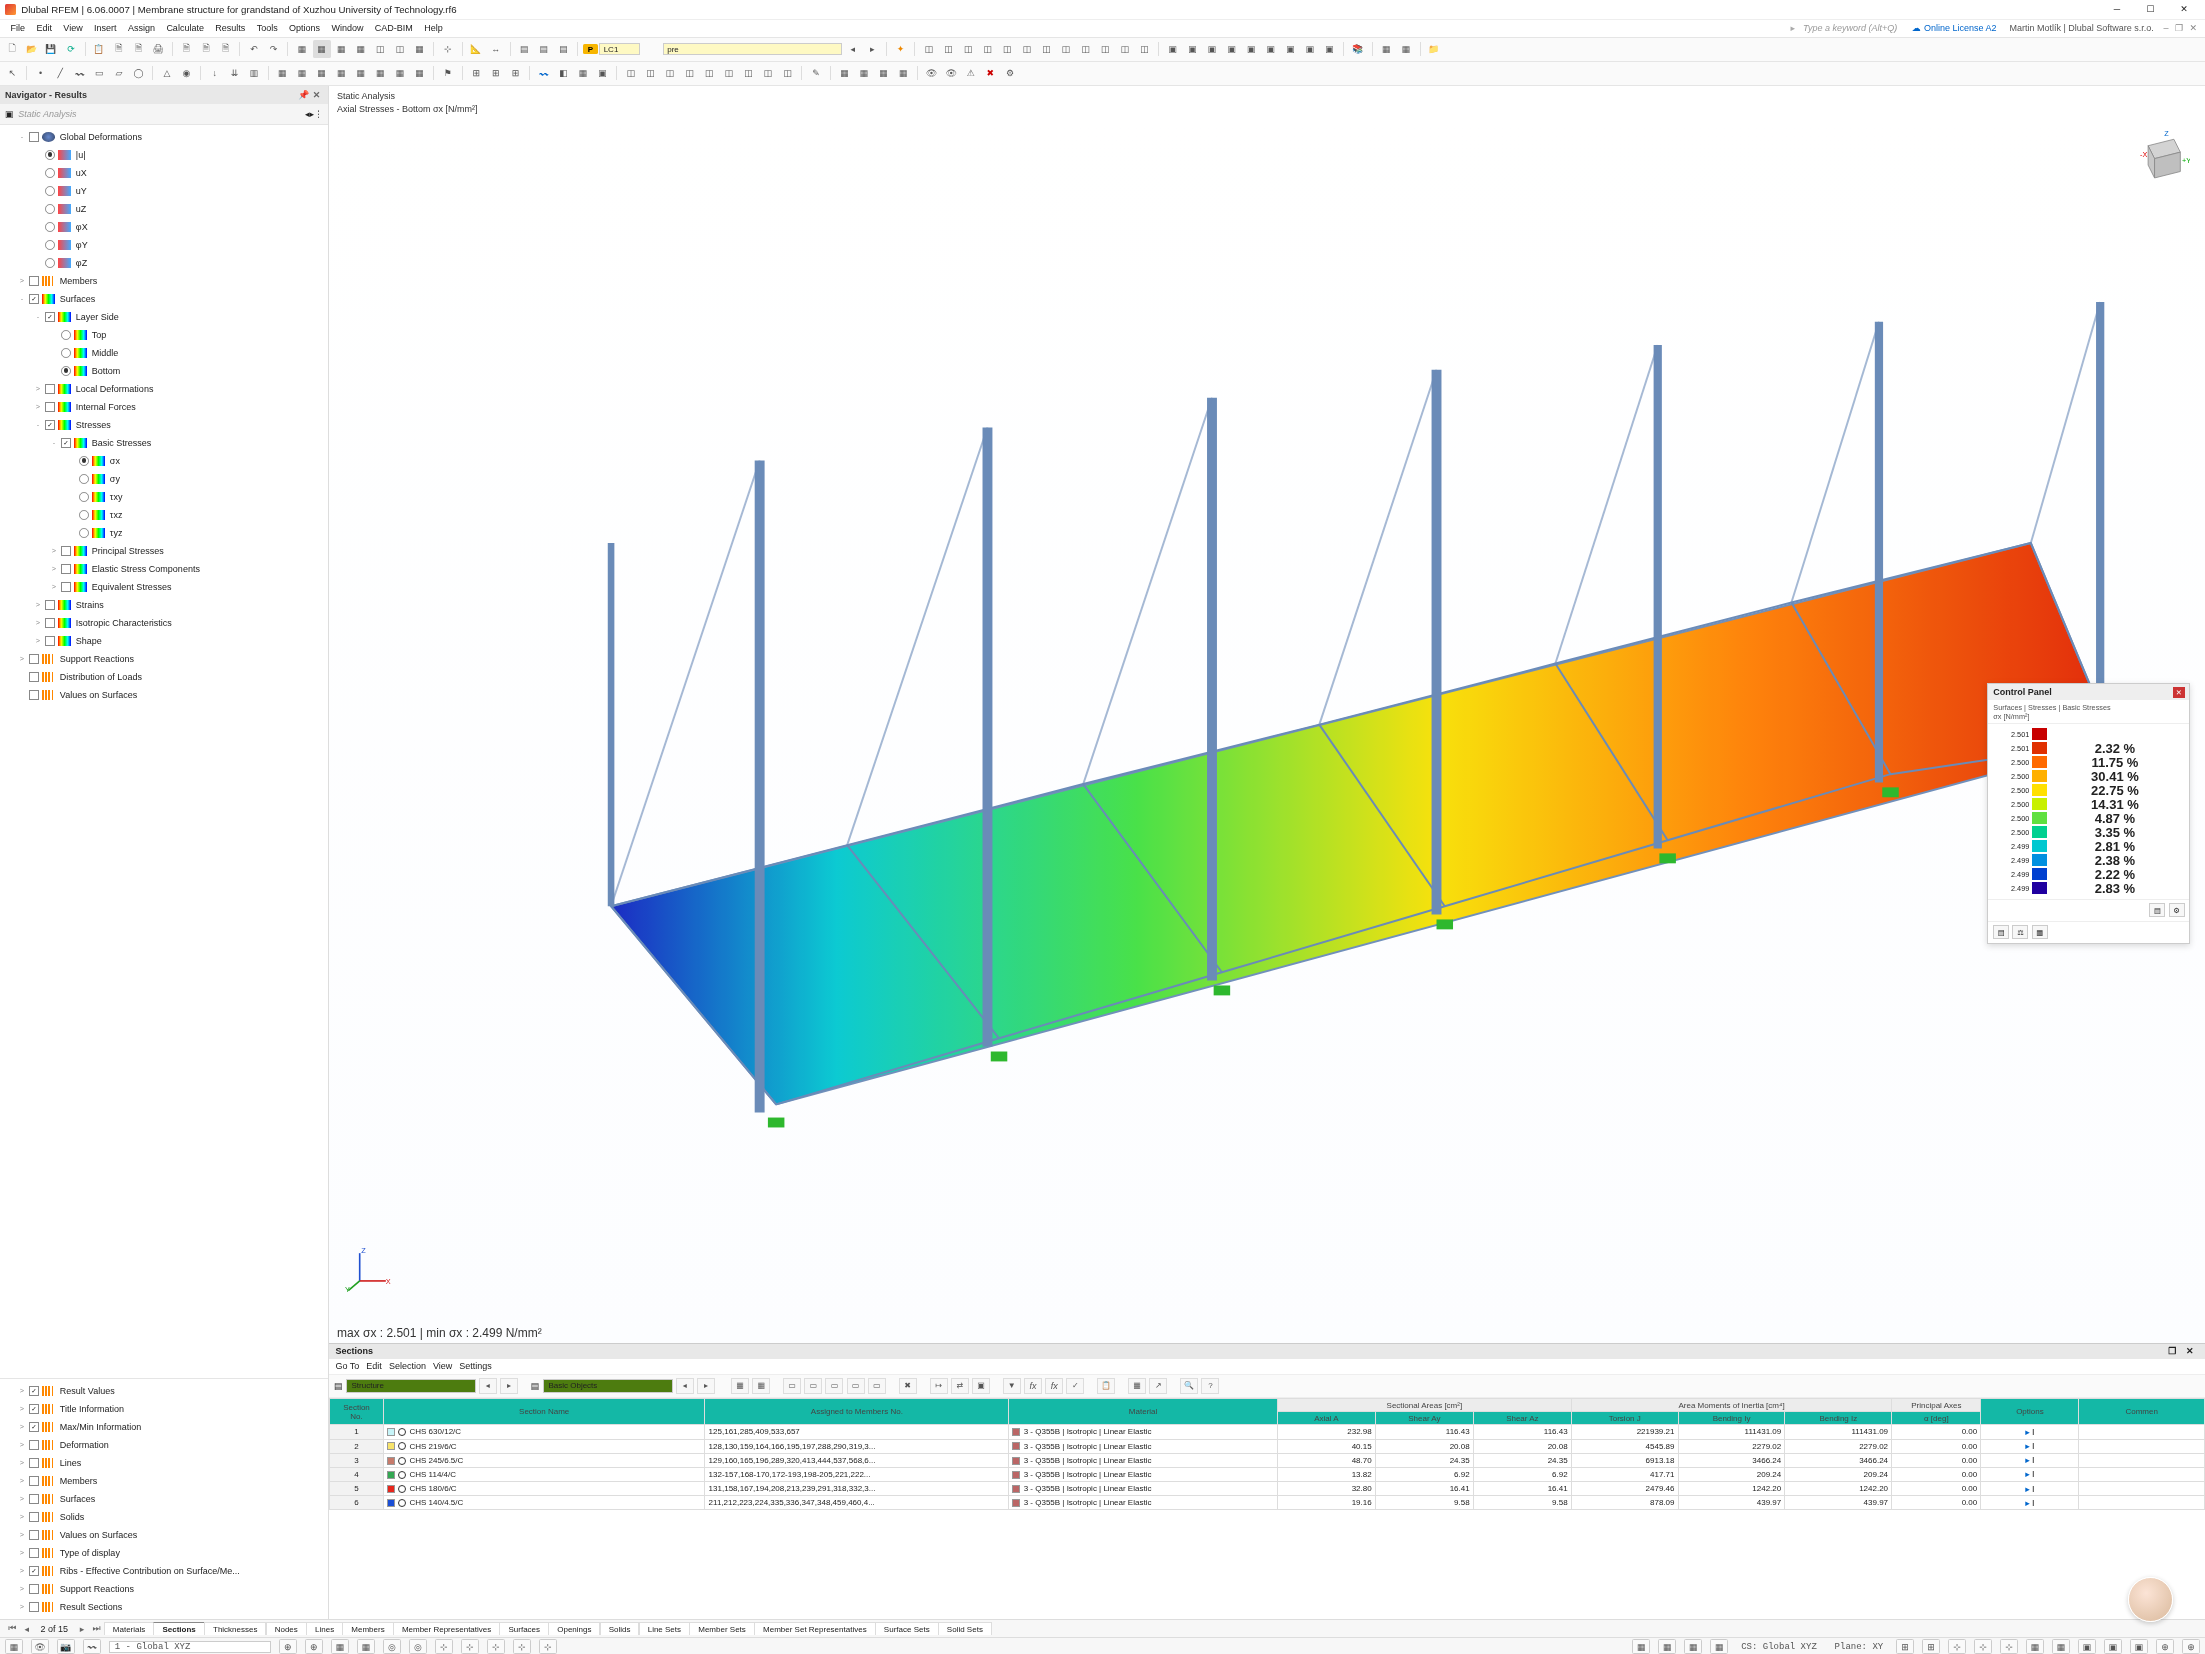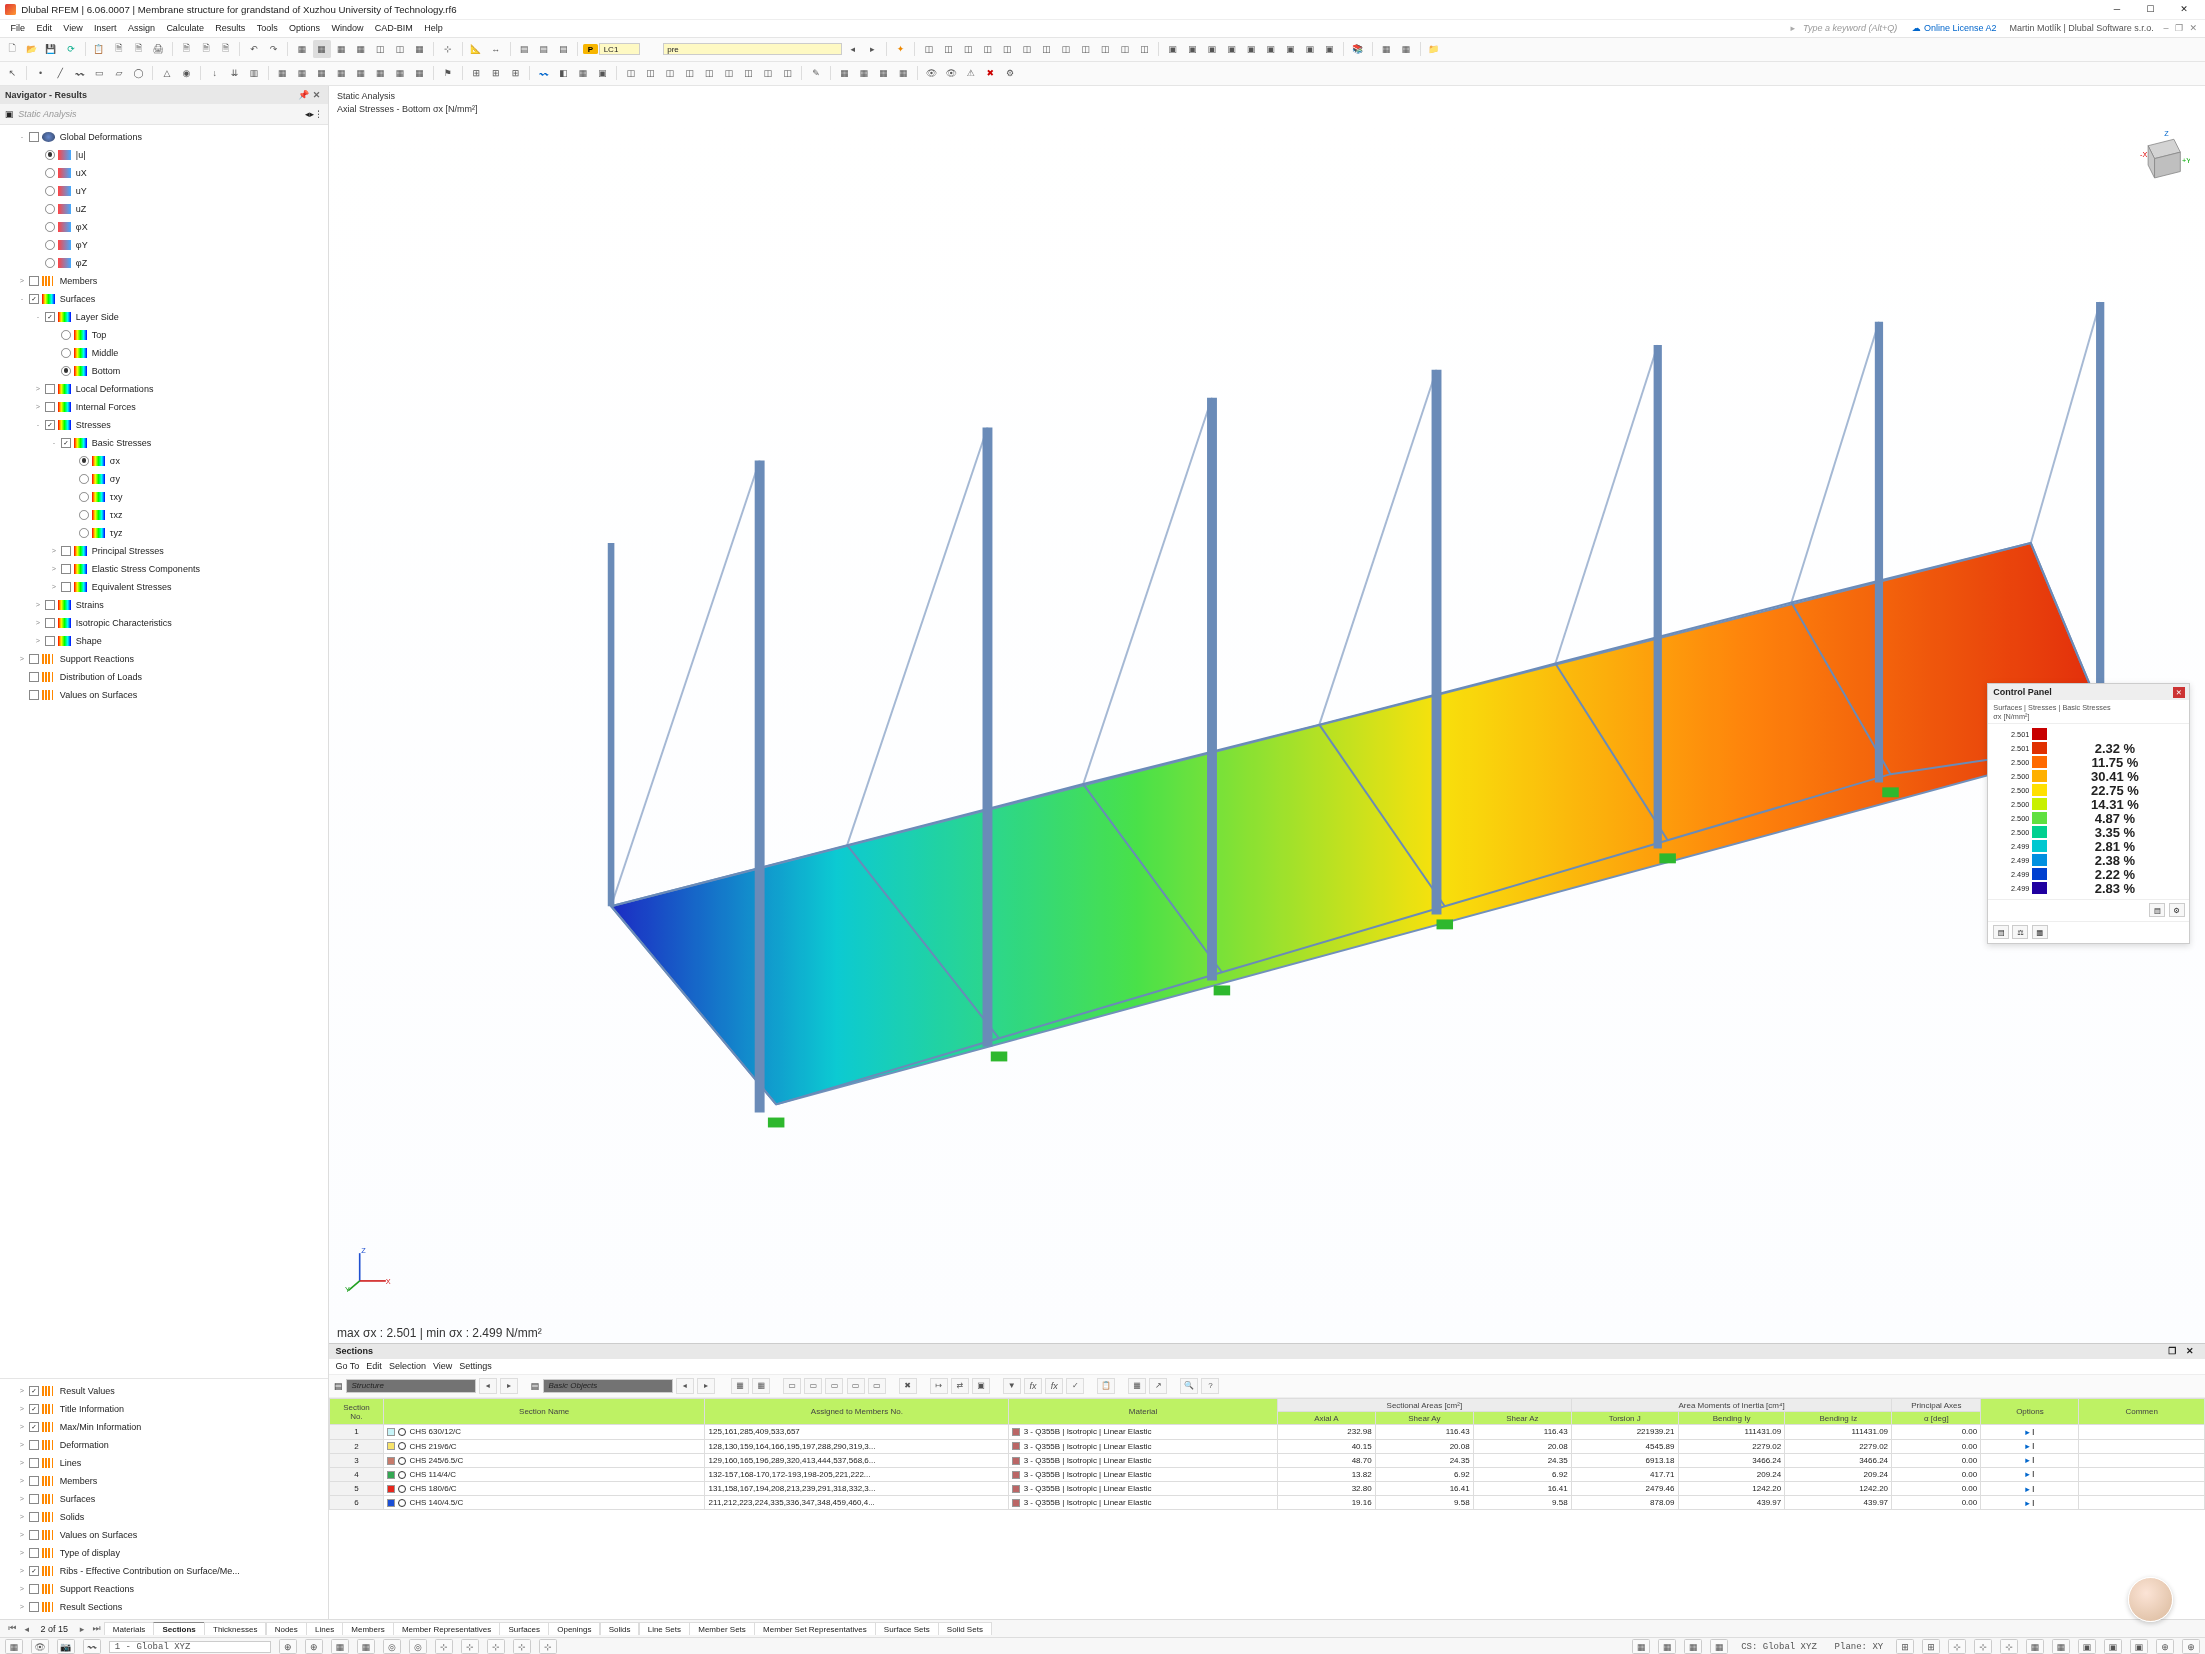--- a/index.html
+++ b/index.html
@@ -65,26 +65,26 @@
   .legend-row .val { width: 36px; text-align: right; font-size: 7.3px; }
   .legend-row .sw { width: 14.6px; height: 12px; }
   .legend-row .pct { flex: 1; text-align: center; padding-right: 4.9px; font-size: 13px; font-weight: bold; }
   .cp-foot { display: flex; gap: 3.2px; padding: 3.2px 4.9px; border-top: 0.8px solid #eee; }
   .cp-foot .b { width: 16px; height: 14.6px; border: 0.8px solid #ccc; background: #f7f7f7; display: flex; align-items: center; justify-content: center; font-size: 7.3px; }
   .sections-panel { height: 276px; border-top: 1.6px solid #ccc; display: flex; flex-direction: column; }
   .sec-title { background: #e8e8e8; padding: 2.4px 6.5px; font-weight: 600; display: flex; }
   .sec-title .sp { flex: 1; }
   .sec-menu { display: flex; gap: 7px; padding: 2.4px 6.5px; border-bottom: 0.8px solid #eee; }
   .sec-tools { display: flex; align-items: center; gap: 3.2px; padding: 3.2px 4.9px; border-bottom: 0.8px solid #eee; background: #fafafa; }
-  .sec-tools .combo2 { border: 0.8px solid #ccc; padding: 1.6px 4.9px; min-width: 130px; background: #737373; font-size: 8px; font-style: italic; }
+  .sec-tools .combo2 { border: 0.8px solid #ccc; padding: 1.6px 4.9px; min-width: 130px; background: #4d7c0f; font-size: 8px; }
   .sec-tools .tbb { width: 18px; height: 16px; border: 0.8px solid #ddd; background: #f7f7f7; display: inline-flex; align-items: center; justify-content: center; font-size: 8px; color: #555; }
   .sec-table-wrap { flex: 1; overflow: auto; }
   table.sec { border-collapse: collapse; width: 100%; table-layout: fixed; }
   table.sec th, table.sec td { border: 0.8px solid #ddd; padding: 1.6px 3.2px; font-size: 8px; white-space: nowrap; overflow: hidden; text-overflow: ellipsis; }
-  table.sec th { background: #bef264; font-weight: 400; color: #444; text-align: center; }
+  table.sec th { background: #14b8a6; font-weight: 400; color: #444; text-align: center; }
   table.sec th.group { background: #ececec; }
   table.sec td.num { text-align: right; }
   table.sec td.ctr { text-align: center; }
   .row-hdr { background: #f2f2f2; text-align: center; }
   .color-sq { display: inline-block; width: 8px; height: 8px; vertical-align: middle; margin-right: 3.2px; border: 0.8px solid #999; }
   .ring { display: inline-block; width: 8px; height: 8px; border: 1.2px solid #333; border-radius: 50%; vertical-align: middle; margin-right: 3.2px; }
   .tabs-bar { height: 18px; display: flex; align-items: center; border-top: 0.8px solid #ddd; background: #f7f7f7; padding: 0 4.9px; gap: 0; }
   .tabs-bar .navbtn { width: 14.6px; text-align: center; color: #666; }
   .tabs-bar .pageinfo { padding: 0 6.5px; }
   .tabs-bar .tab { padding: 1.6px 8px; border: 0.8px solid #ddd; border-bottom: none; background: #fff; margin-right: -0.8px; font-size: 8px; }

